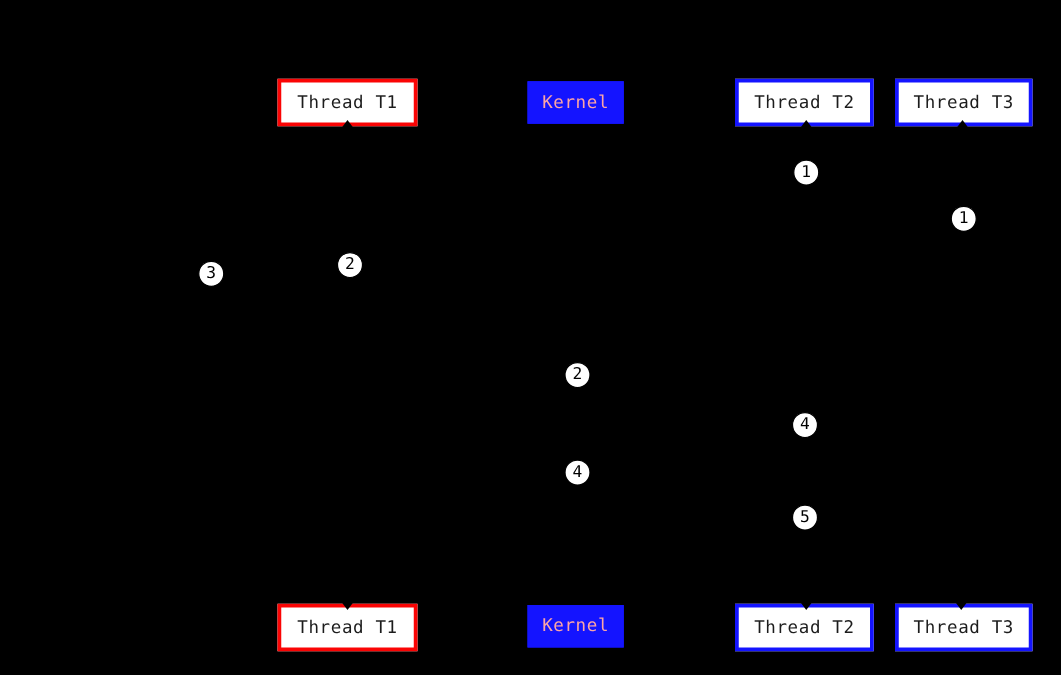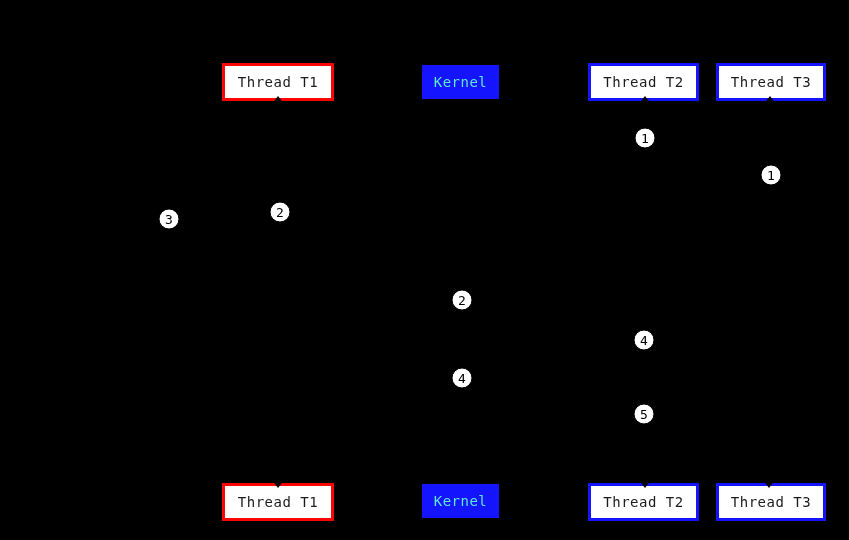--- a/index.html
+++ b/index.html
@@ -18,21 +18,21 @@
     box-sizing: border-box;
     display: flex;
     align-items: center;
     justify-content: center;
     font-size: 14px;
     letter-spacing: 0.5px;
     white-space: nowrap;
   }
   .entity.outline { background: #ffffff; color: #1c1c1c; border: 3px solid #1414ff; }
   .entity.red-outline { border-color: #fa0404; }
-  .entity.filled { background: #1414ff; color: #5eead4; border: 2px solid #1414ff; }
+  .entity.filled { background: #1414ff; color: #fca5a5; border: 2px solid #1414ff; }
 
   
   .marker {
     position: absolute;
     width: 21px; height: 21px;
     border-radius: 50%;
     background: #ffffff;
     color: #000000;
     border: 1px solid #000000;
     box-sizing: border-box;

